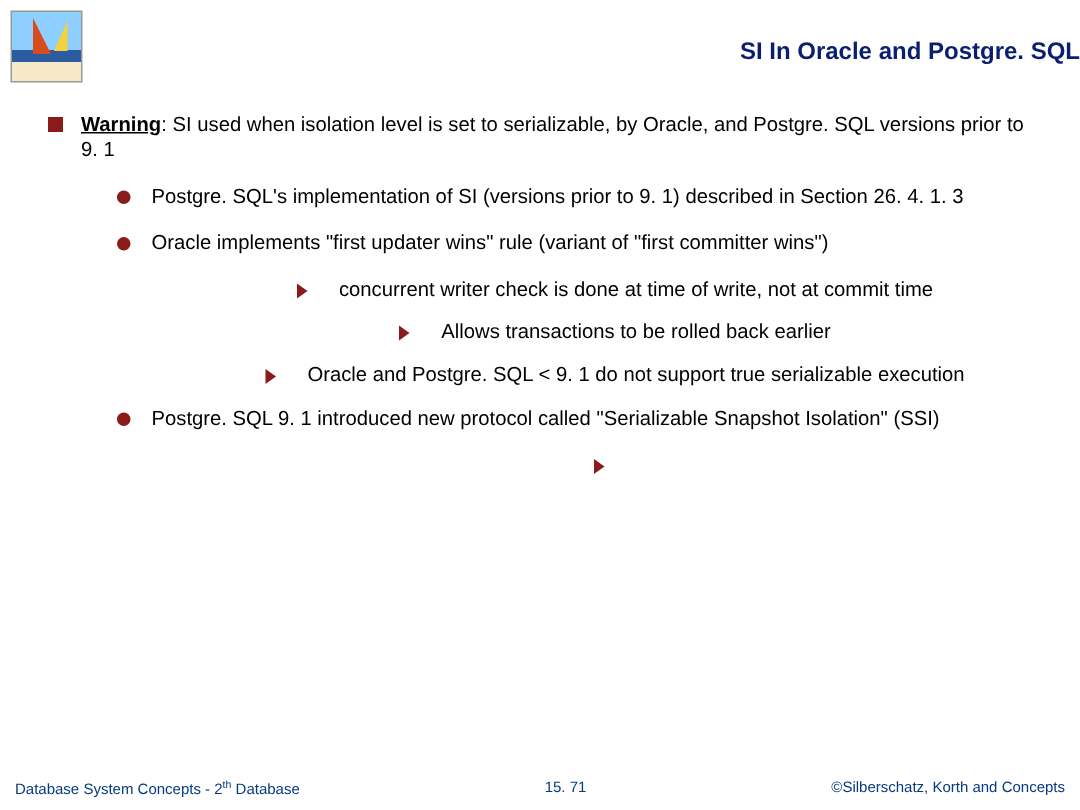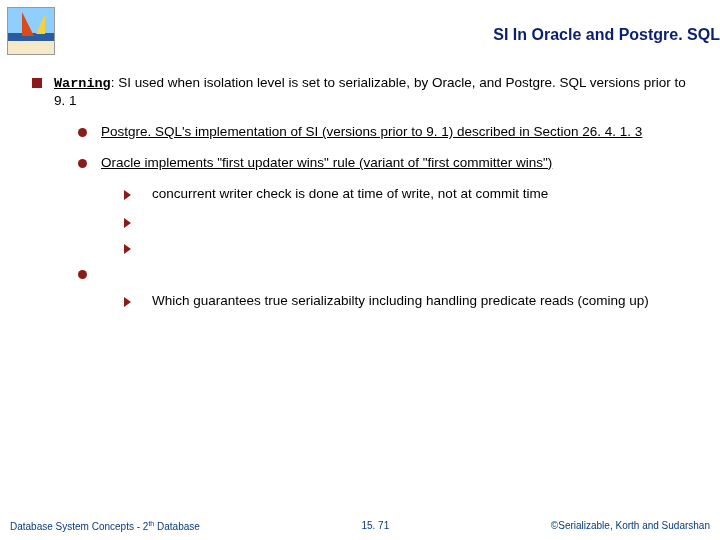--- a/index.html
+++ b/index.html
@@ -74,23 +74,23 @@
   .bullet-tri {
     width: 0; height: 0;
     border-top: 5px solid transparent;
     border-bottom: 5px solid transparent;
     border-left: 7px solid #8b1a1a;
     flex: 0 0 7px;
     margin-top: 4px;
     margin-right: 14px;
   }
   .lvl1 { margin-left: 0; margin-bottom: 14px; }
-  .lvl2 { margin-left: 46px; margin-bottom: 14px; text-decoration: underline; }
-  .lvl3 { margin-left: 92px; margin-bottom: 12px; }
-  .warn-label { text-decoration: underline; font-family: Liberation Mono, monospace; }
+  .lvl2 { margin-left: 46px; margin-bottom: 14px; }
+  .lvl3 { margin-left: 92px; margin-bottom: 12px; justify-content: center; }
+  .warn-label { text-decoration: underline; }
   .footer {
     position: absolute;
     bottom: 6px;
     left: 0;
     width: 720px;
     display: flex;
     justify-content: space-between;
     font-size: 10px;
     color: #063b80;
     padding: 0 10px;
@@ -127,36 +127,38 @@
     <div>Oracle implements "first updater wins" rule (variant of "first committer wins")</div>
   </div>
 
   <div class="row lvl3">
     <div class="bullet-tri"></div>
     <div>concurrent writer check is done at time of write, not at commit time</div>
   </div>
 
   <div class="row lvl3">
     <div class="bullet-tri"></div>
+    <div>Allows transactions to be rolled back earlier</div>
   </div>
 
   <div class="row lvl3">
     <div class="bullet-tri"></div>
+    <div>Oracle and Postgre. SQL &lt; 9. 1 do not support true serializable execution</div>
   </div>
 
   <div class="row lvl2">
     <div class="bullet-disc"></div>
+    <div>Postgre. SQL 9. 1 introduced new protocol called "Serializable Snapshot Isolation" (SSI)</div>
   </div>
 
   <div class="row lvl3">
     <div class="bullet-tri"></div>
-    <div>Which guarantees true serializabilty including handling predicate reads (coming up)</div>
   </div>
 
 </div>
 
 <div class="footer">
   <div>
     <span>Database System Concepts - 2</span><span class="sup">th</span><span> Database</span>
   </div>
   <div>15. 71</div>
-  <div>©Serializable, Korth and Sudarshan</div>
+  <div>©Silberschatz, Korth and Concepts</div>
 </div>
 
 </body></html>

